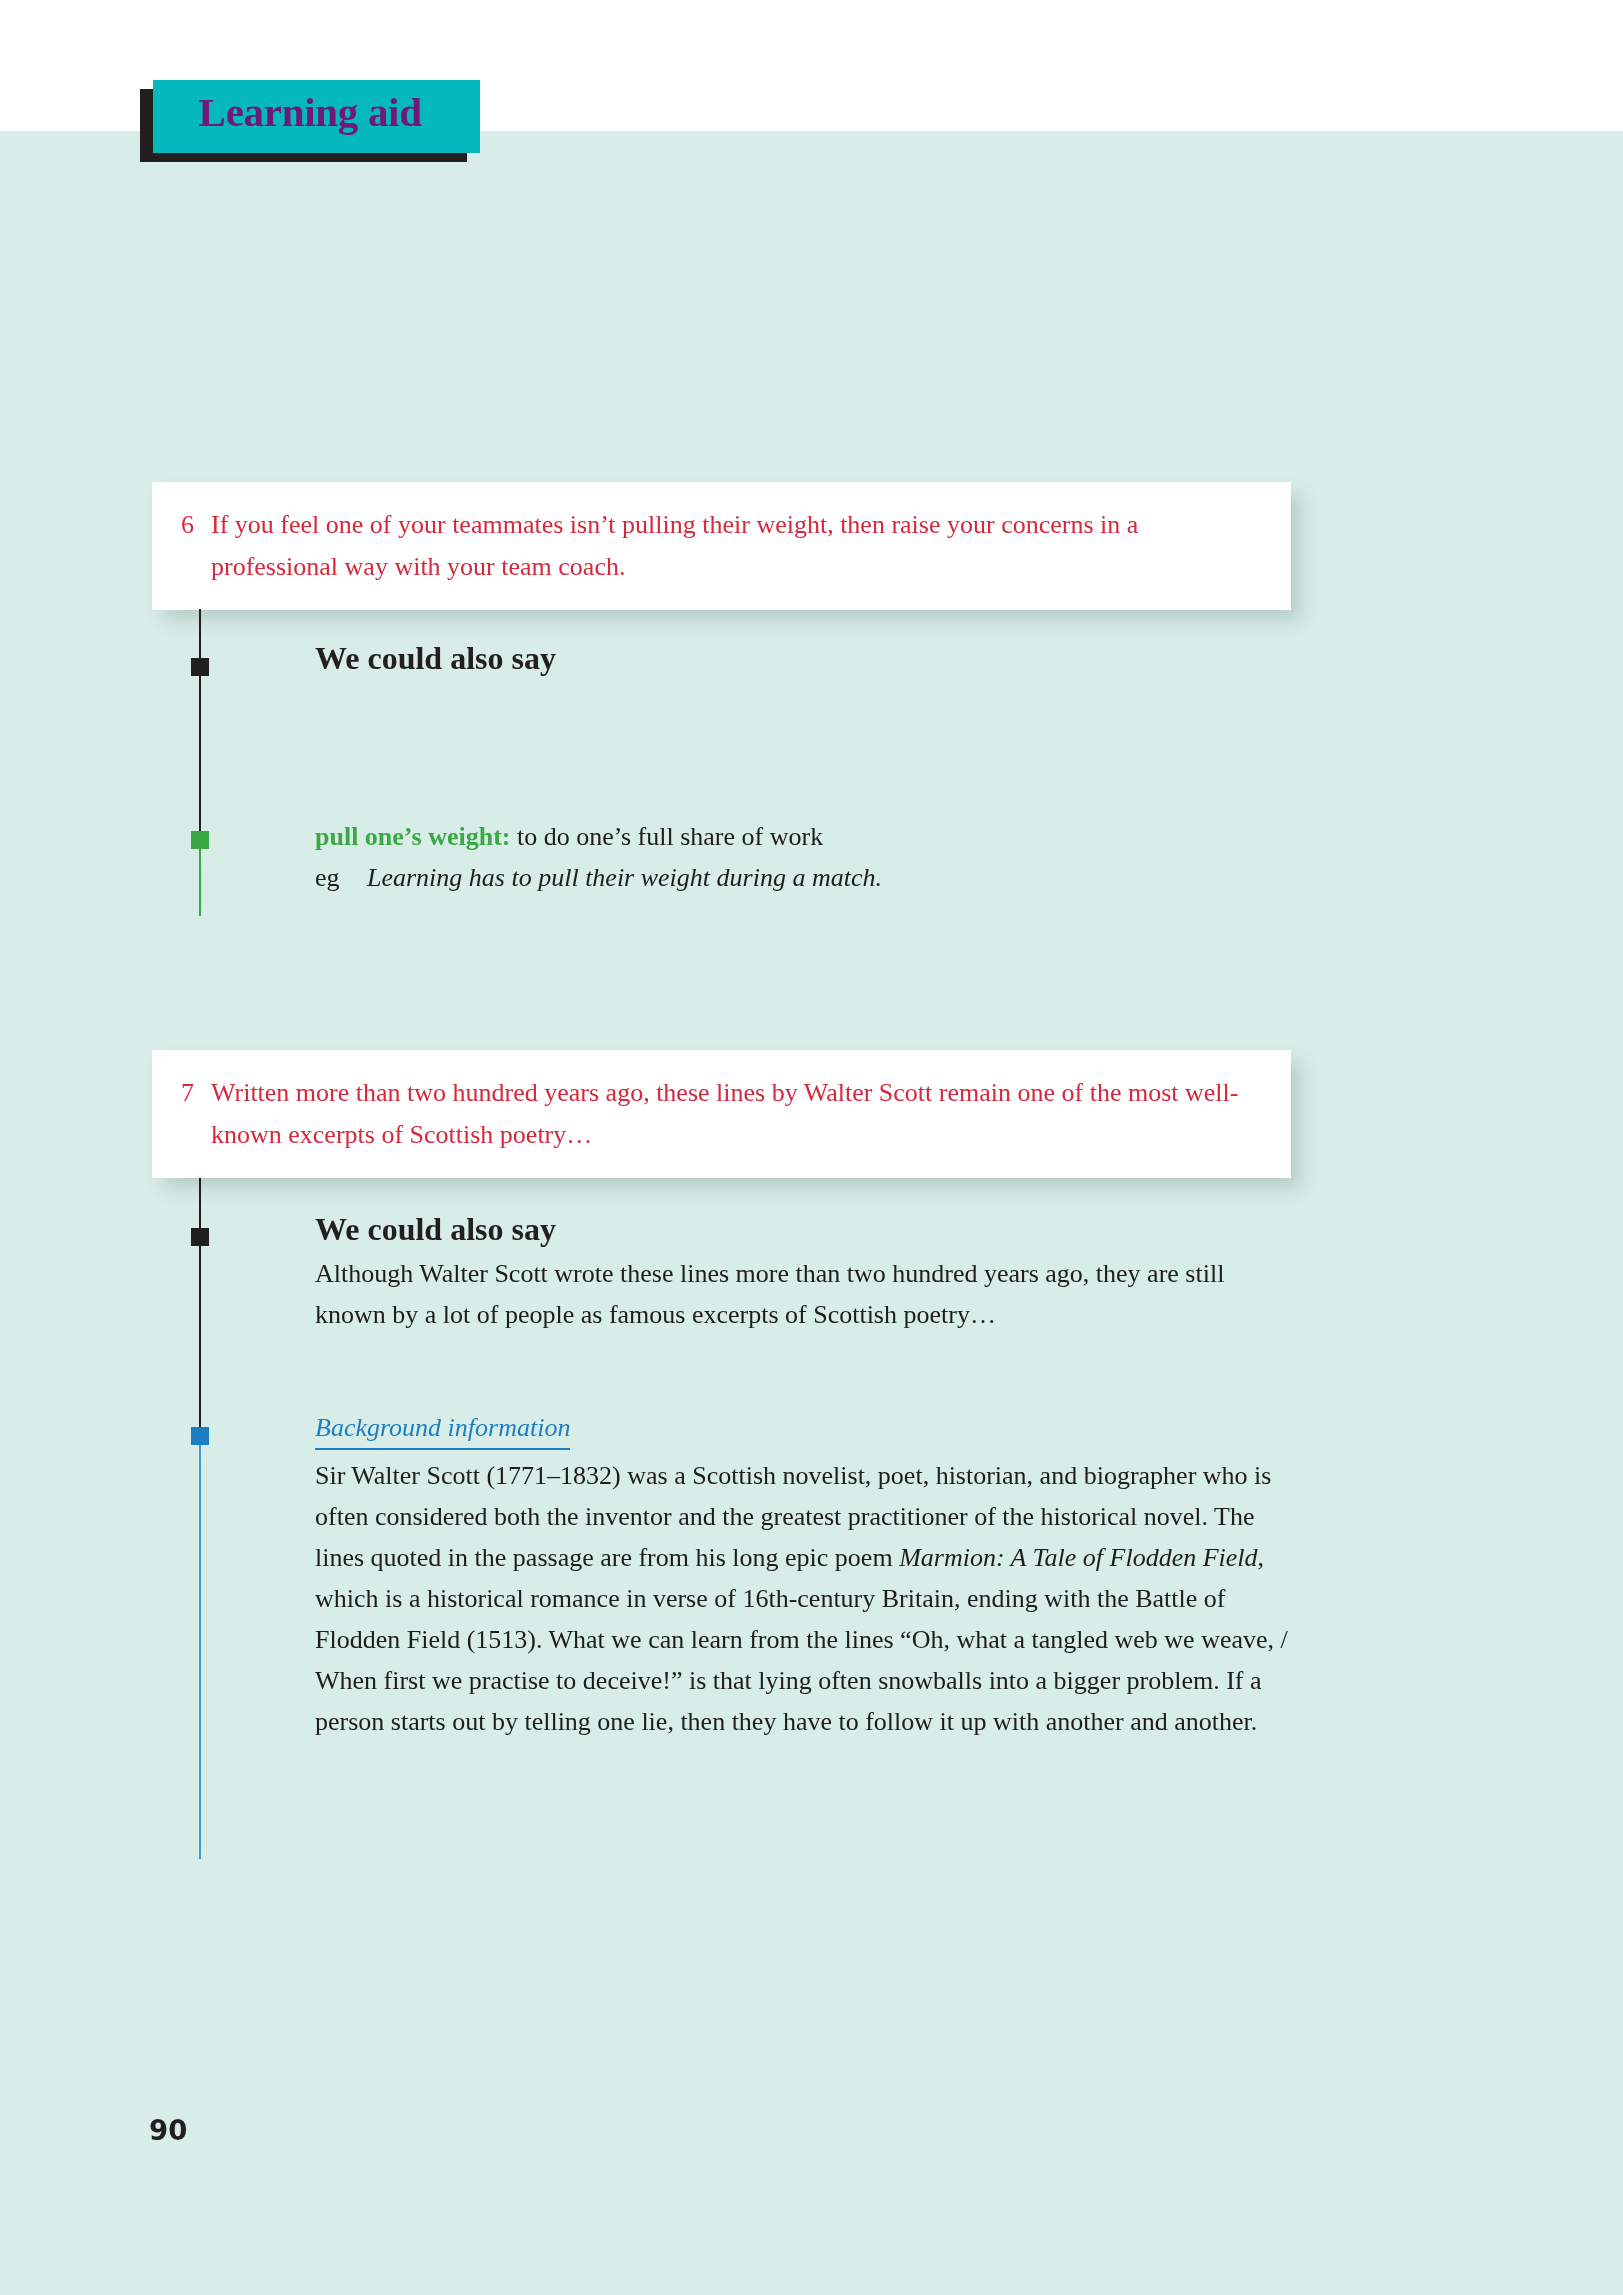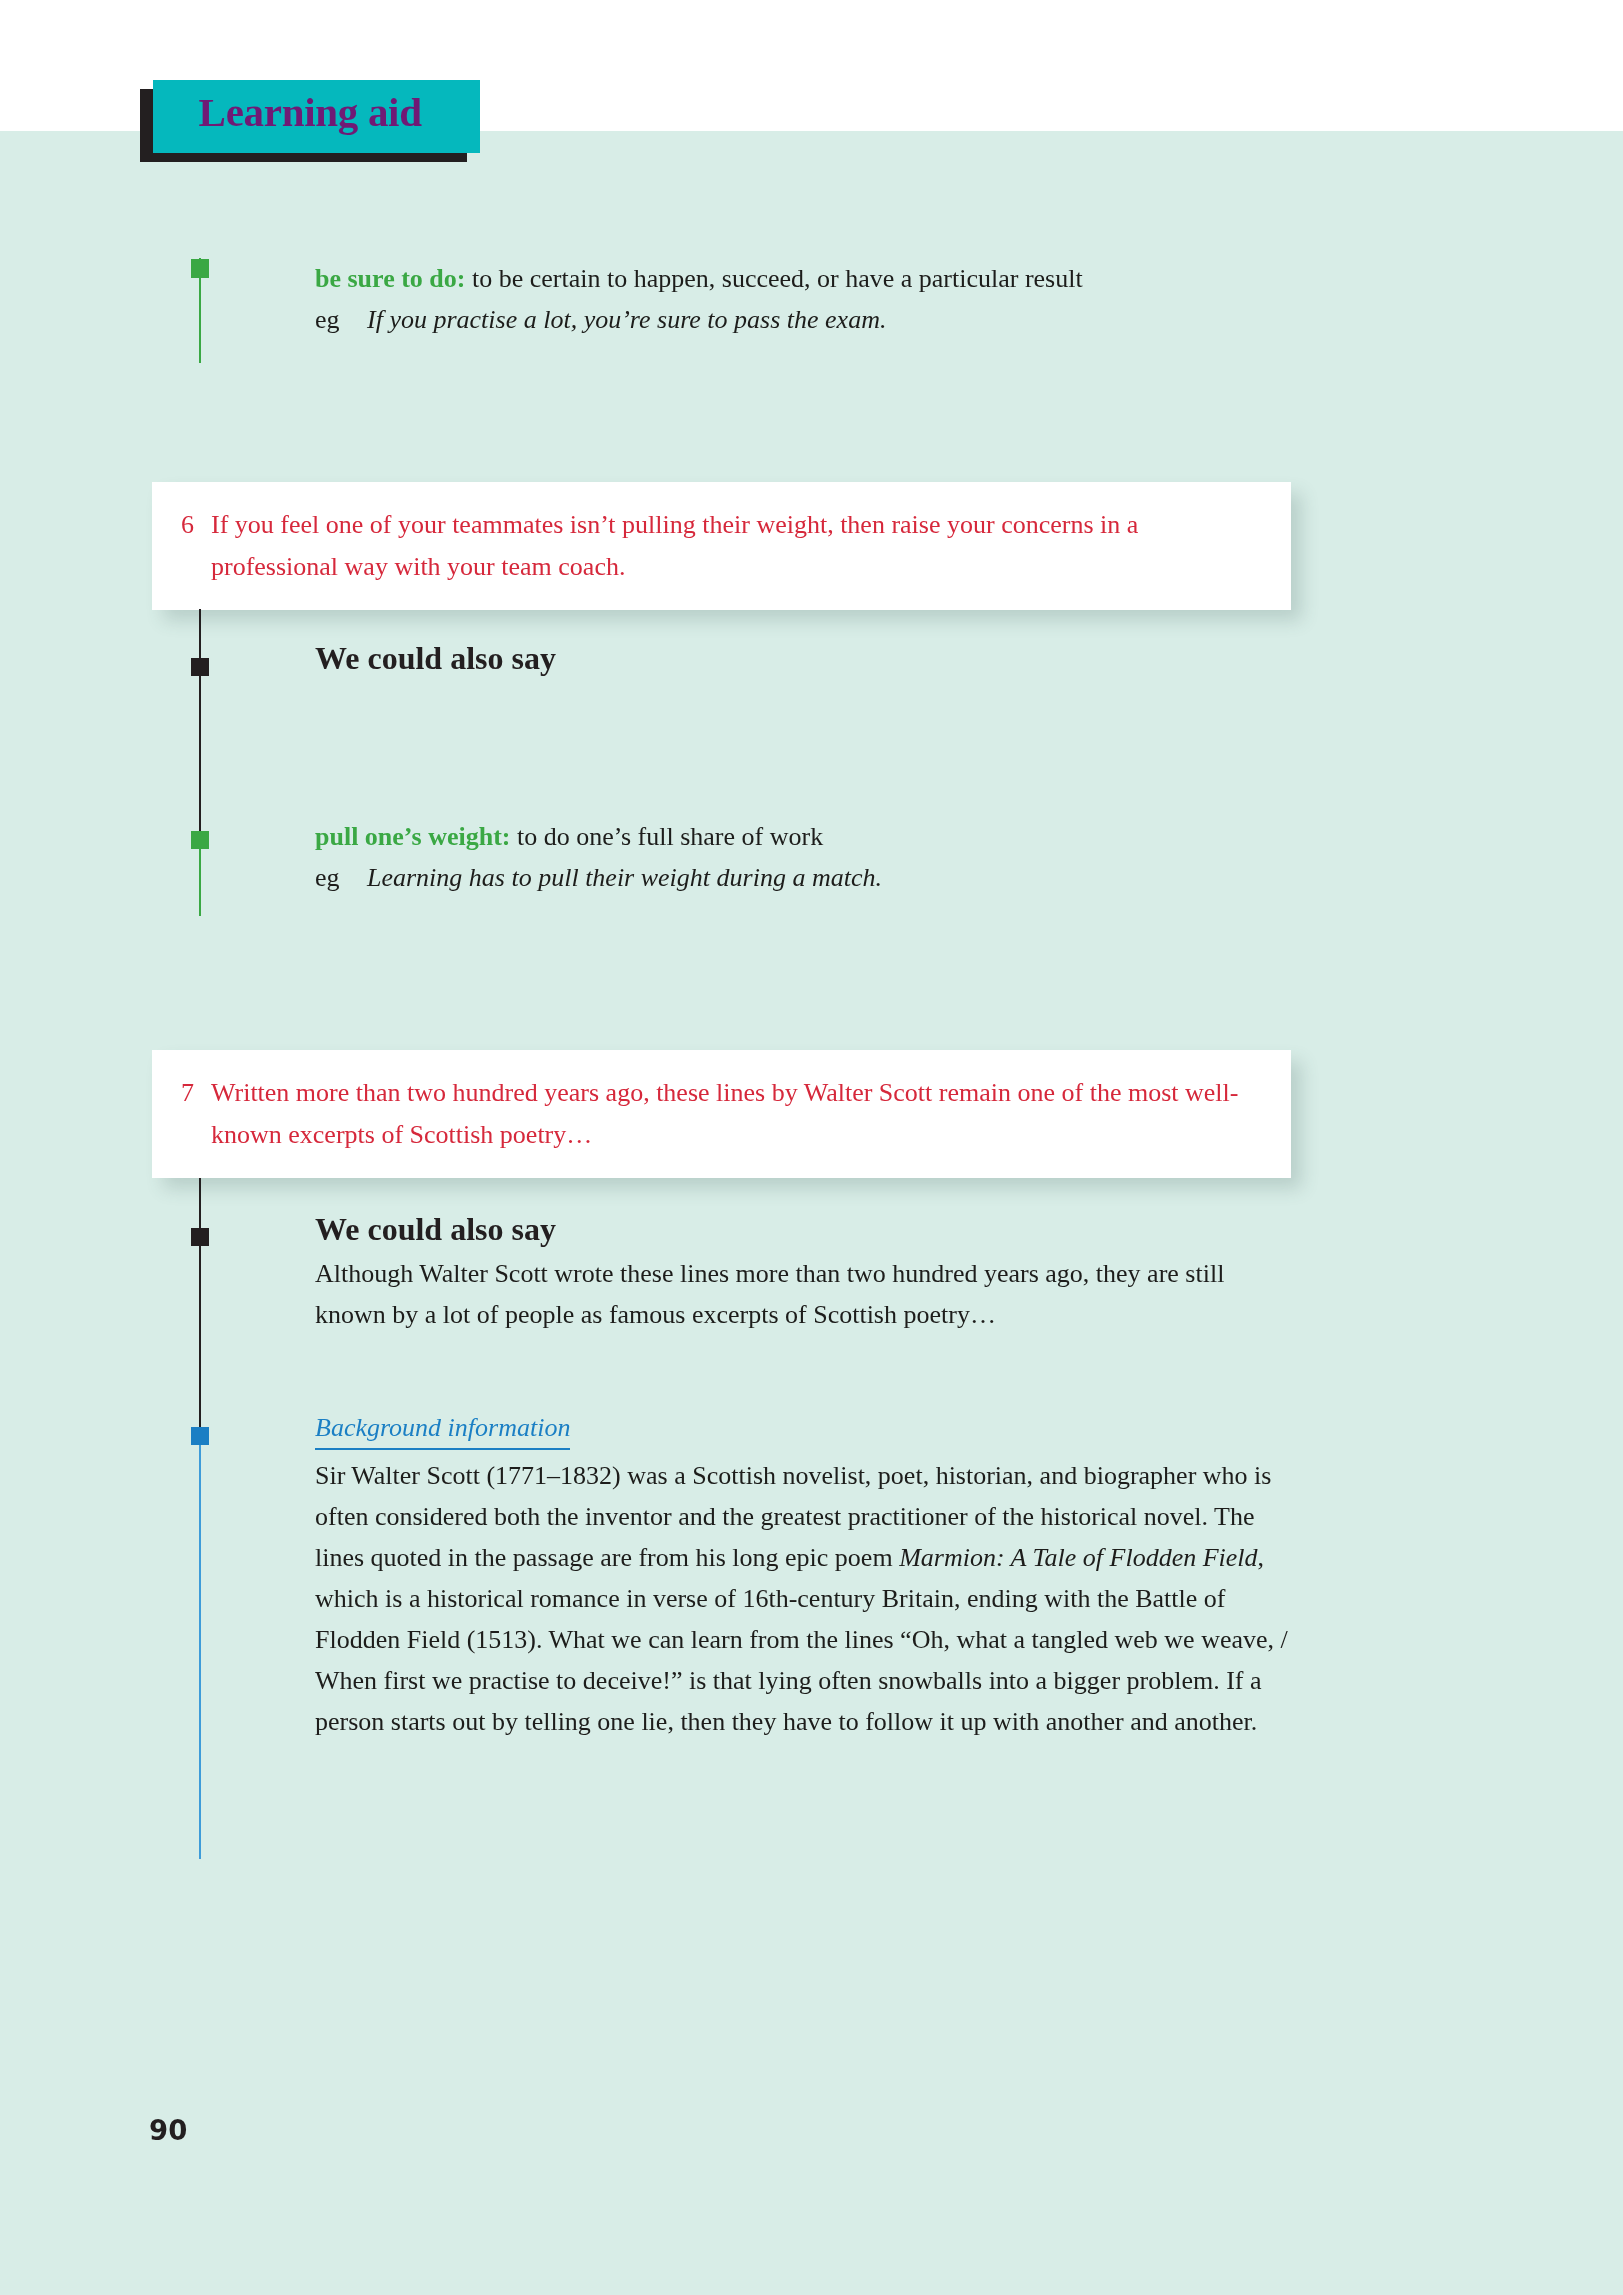--- a/index.html
+++ b/index.html
@@ -187,32 +187,20 @@
 
   <div class="mint-field"></div>
 
   <div class="badge-wrap">
     <div class="badge-shadow"></div>
     <div class="badge">
       <span class="badge-label">Learning aid</span>
     </div>
   </div>
 
-  <div class="tl-group" style="left:199px; top:258px; width:1099px; height:105px;">
-    <div class="tl-line" style="height:105px; background:#3aa844;"></div>
-    <div class="tl-marker" style="left:-7.9px; top:1.3px; background:#3aa844;"></div>
-    <div class="tl-body" style="width:982px;">
-      <p class="term-line">
-        <span class="term">be sure to do:</span><span> to be certain to happen, succeed, or have a particular result</span>
-      </p>
-      <p class="eg-line">
-        <span class="eg-label">eg</span><span class="eg-text">If you practise a lot, you’re sure to pass the exam.</span>
-      </p>
-    </div>
-  </div>
 
   <div class="card" style="left:152px; top:482px; width:1139px; height:128px;">
     <div class="card-row" style="padding:22px 39px 0 29px;">
       <div class="card-num">6</div>
       <div class="card-text">If you feel one of your teammates isn’t pulling their weight, then raise your concerns in a professional way with your team coach.</div>
     </div>
   </div>
 
   <div class="tl-group" style="left:199px; top:609px; width:1099px; height:308px;">
 

